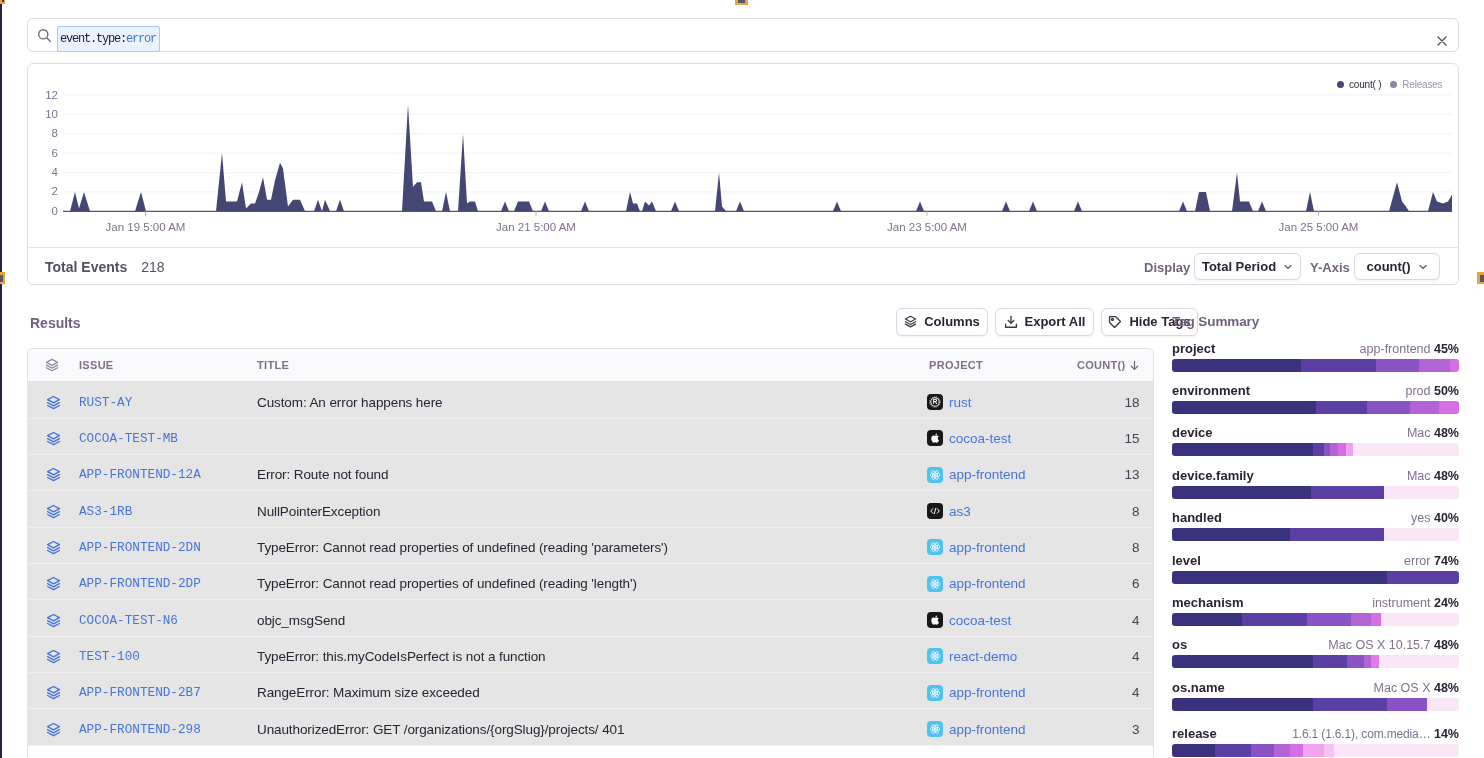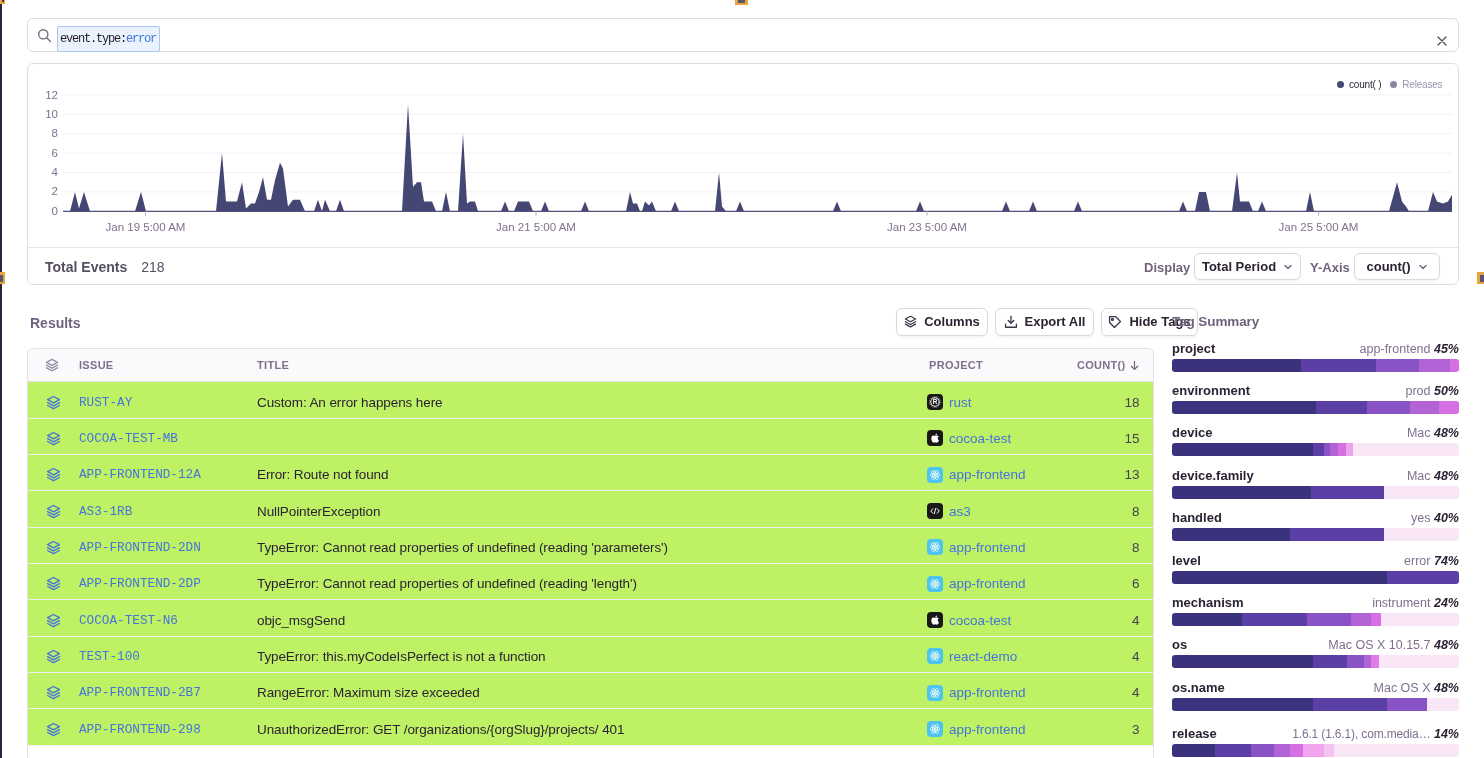--- a/index.html
+++ b/index.html
@@ -8,34 +8,34 @@
 .mono { font-family:"Liberation Mono", monospace; }
 .card { background:#fff; border:1px solid #e0dce5; border-radius:6px; }
 .ylab { right:1426px; width:50px; text-align:right; font-size:11.5px; color:#80708f; }
 .xlab { top:221px; width:120px; text-align:center; font-size:11.5px; color:#80708f; }
 .btn { display:inline-flex; align-items:center; gap:7px; background:#fff;
   border:1px solid #dcd6e2; border-radius:6px; font-weight:bold; font-size:13px;
   color:#2b2233; justify-content:center; box-shadow:0 2px 1px rgba(40,30,60,0.04); }
 .pic { display:inline-flex; width:16px; height:16px; border-radius:4px;
   align-items:center; justify-content:center; }
 .trow { position:relative; height:36.35px; border-bottom:1px solid #f1edf3;
-  background:#bef264; }
+  background:#e5e5e5; }
 .trow > span { position:absolute; top:2px; height:100%; display:flex; align-items:center; }
 .cicon { left:18px; top:4px; }
 .iid { left:51px; font-family:"Liberation Mono", monospace; font-size:12.7px; color:#4674d9; }
 .ttl { left:229px; font-size:13.5px; color:#2b2233; letter-spacing:-0.1px; }
 .proj { left:899px; gap:6px; }
 .pname { color:#4674d9; font-size:13.5px; }
 .cnt { right:13px; font-size:13.5px; color:#474053; }
 .tsum-title { font-size:13.5px; font-weight:bold; color:#6f627e; letter-spacing:-0.1px; }
 .tagrow { width:287px; }
 .tagline { display:flex; justify-content:space-between; align-items:baseline; font-size:13px; line-height:14px; }
 .tname { font-weight:bold; color:#2b2233; }
 .tval { color:#80708f; font-size:12.5px; }
-.tval b { color:#2b2233;font-style:italic; }
+.tval b { color:#2b2233; }
 .tbar { margin-top:3px; height:13px; border-radius:3px; overflow:hidden; display:flex; }
 .tbar span { height:100%; }
 </style></head>
 <body>
 
 <div class="abs" style="left:0;top:0;width:2px;height:758px;background:#2c2138"></div>
 
 <div class="abs" style="left:0;top:0;width:5px;height:4px;background:#e8a33d"></div>
 <div class="abs" style="left:1.5px;top:0;width:2.5px;height:2px;background:#3a3a50"></div>
 <div class="abs" style="left:735px;top:0;width:13px;height:5px;background:#e8a33d"></div>

